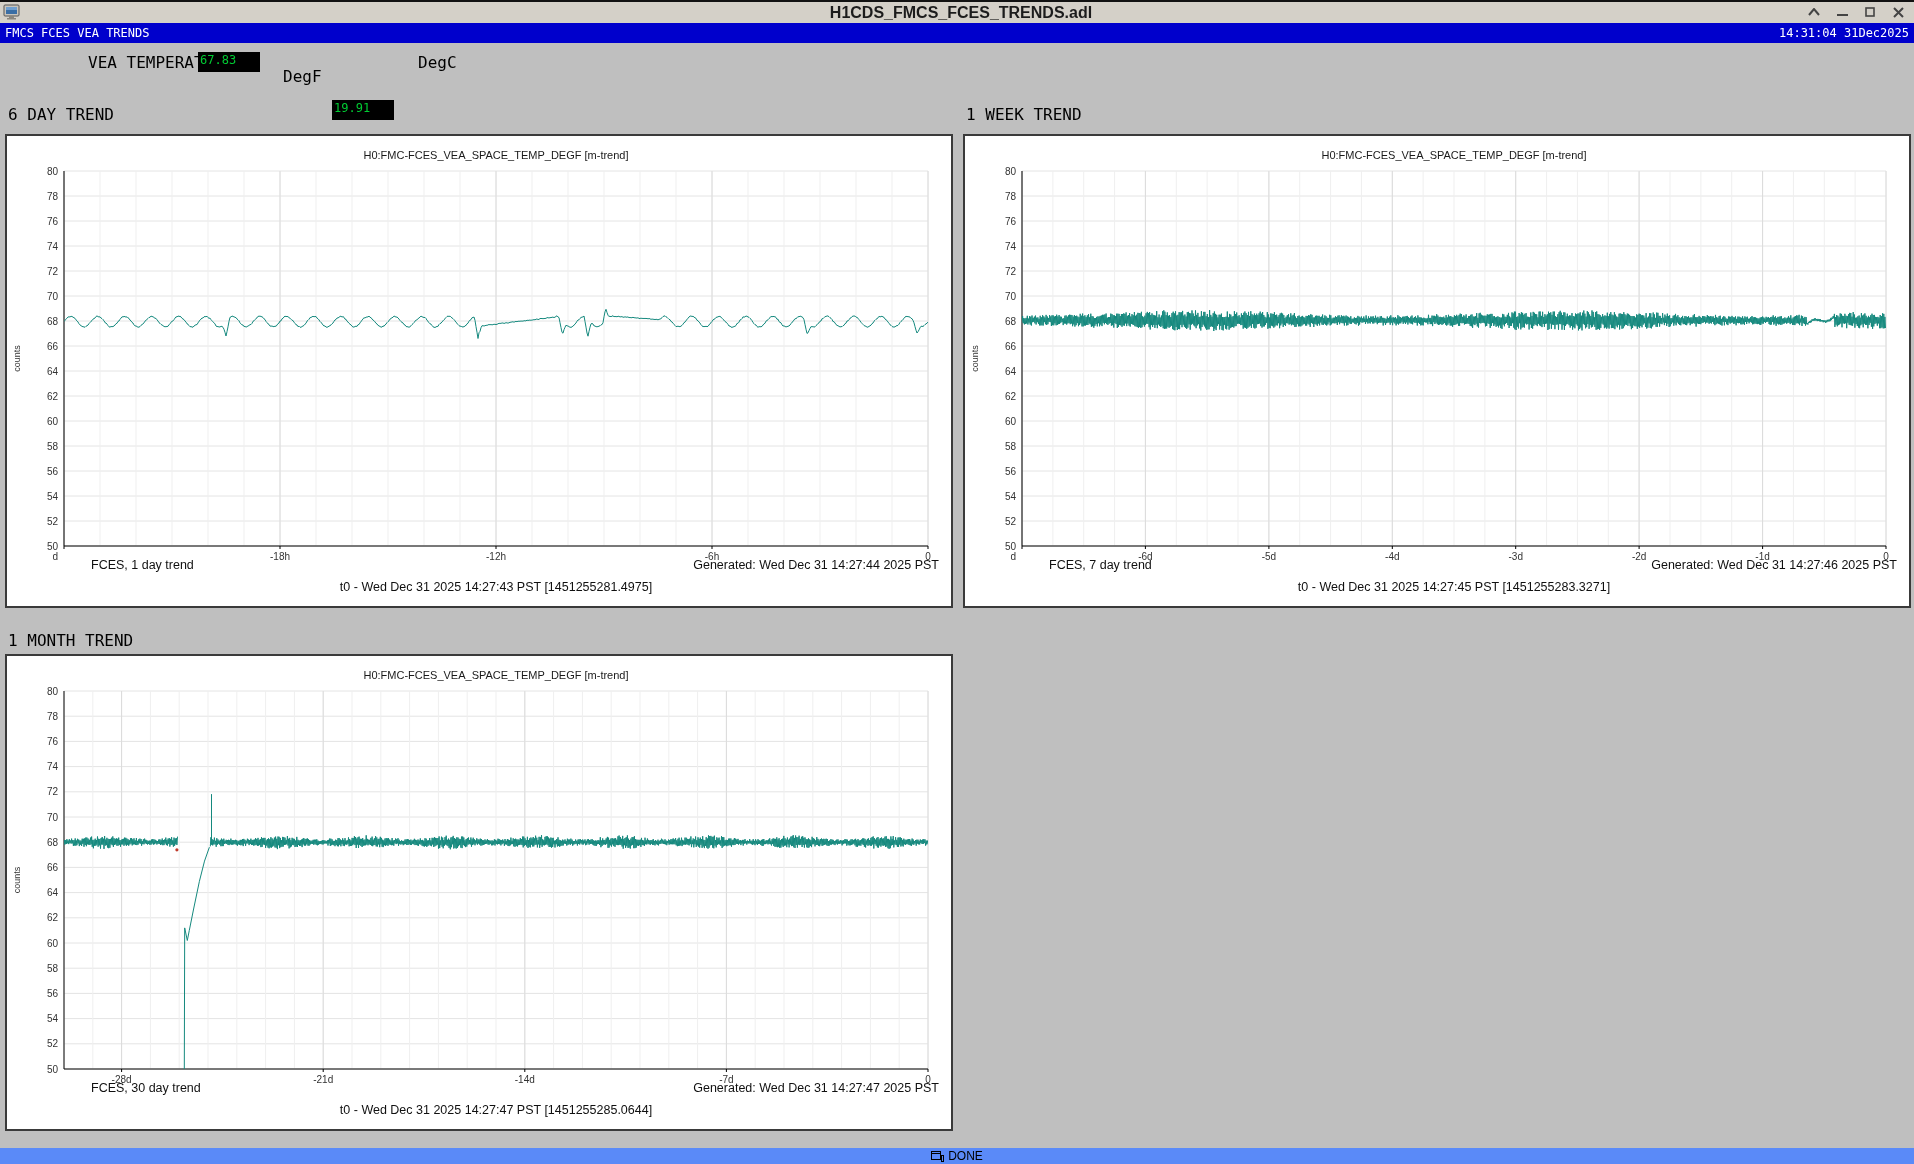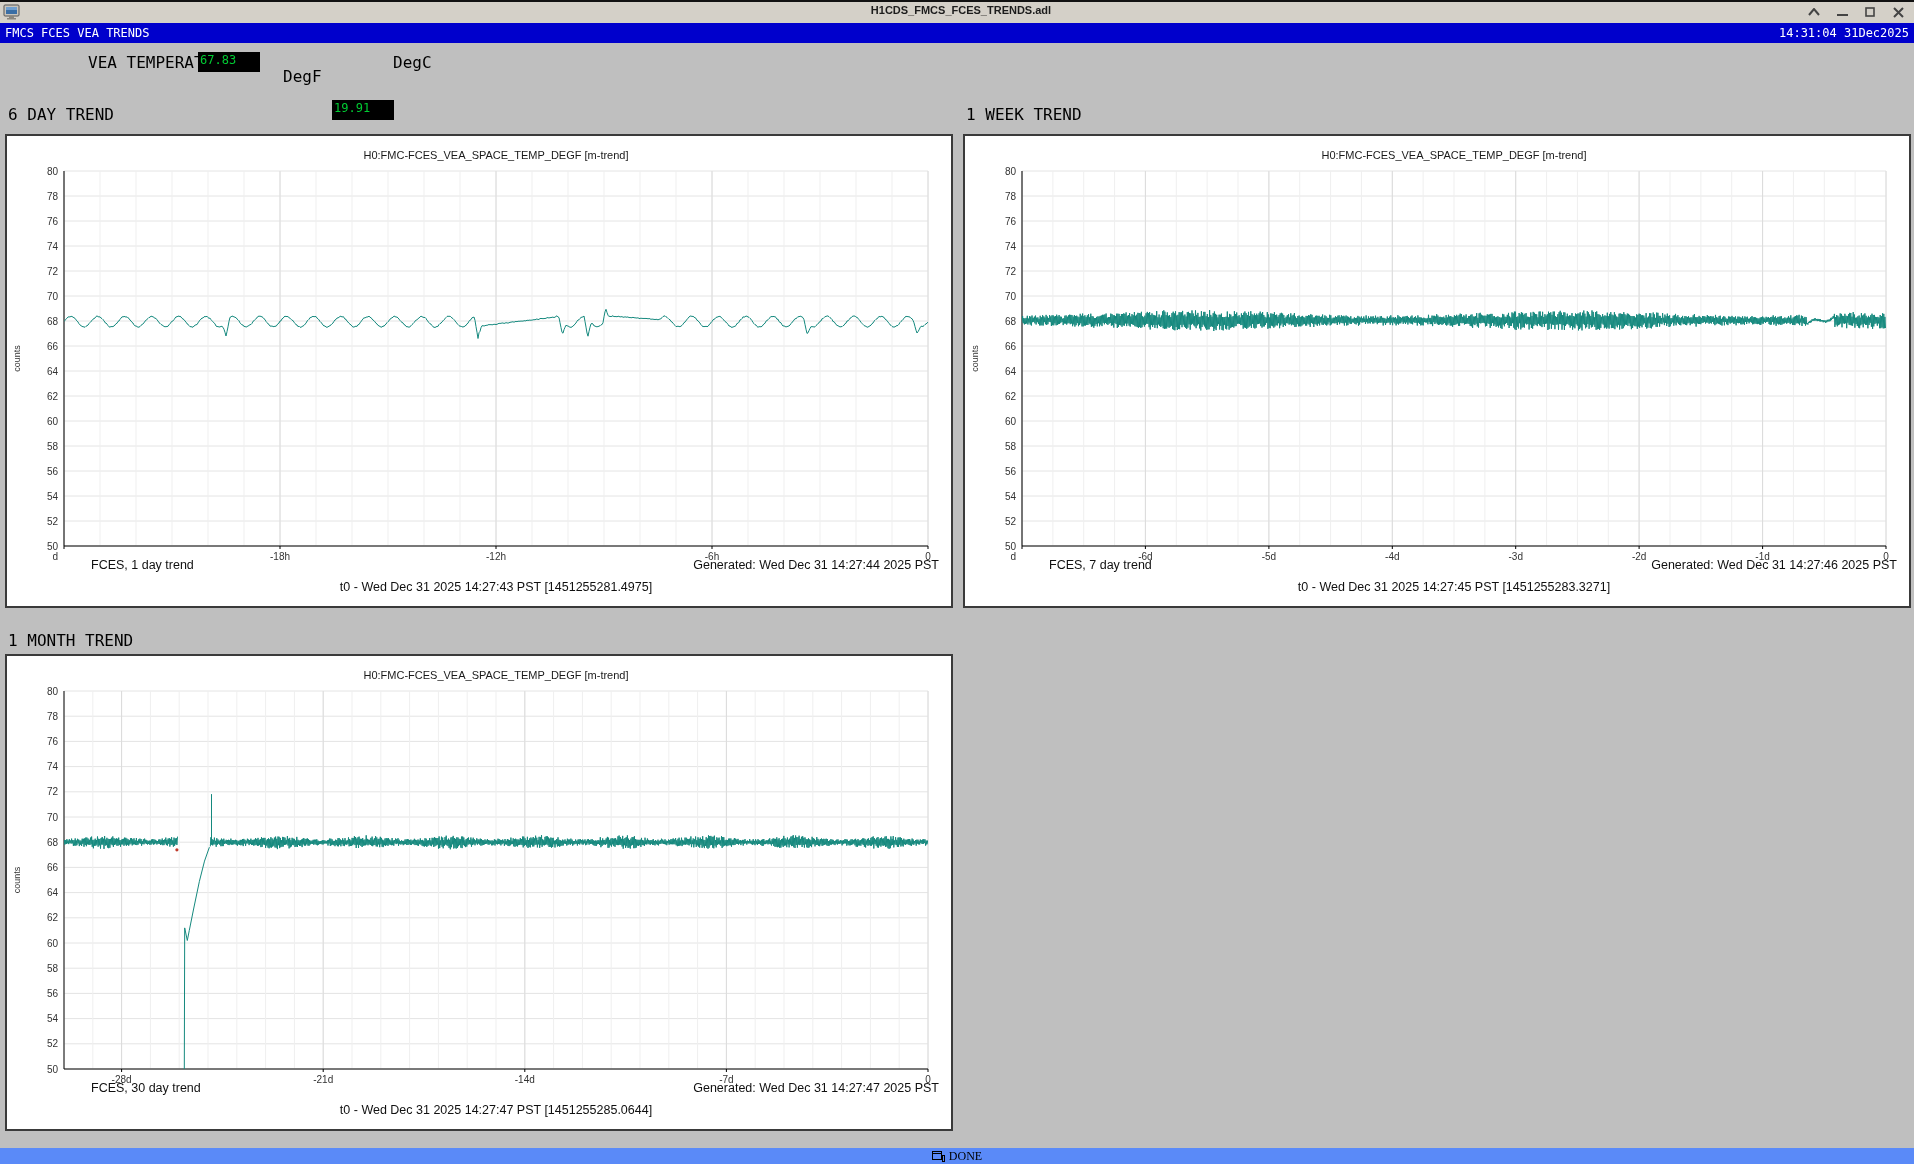--- a/index.html
+++ b/index.html
@@ -2,21 +2,21 @@
 <html><head>
 <meta charset="utf-8">
 <style>
   html,body{margin:0;padding:0;background:#bfbfbf;}
   .window{position:relative;width:1914px;height:1164px;background:#bfbfbf;overflow:hidden;
           font-family:"Liberation Sans",sans-serif;border-top:2px solid #111;box-sizing:border-box;}
   
   .titlebar{position:absolute;left:0;top:0;width:100%;height:21px;background:#d4d0c8;
             border-bottom:1px solid #979289;}
   .titlebar-title{position:absolute;left:8px;right:0;top:2px;text-align:center;font-weight:bold;
-                  font-size:11px;color:#1c1c1c;}
+                  font-size:16px;color:#1c1c1c;}
   .app-icon{position:absolute;left:3px;top:2px;width:17px;height:16px;}
   .win-controls{position:absolute;right:8px;top:2px;display:flex;gap:12px;}
   .win-btn{width:16px;height:16px;display:flex;align-items:center;justify-content:center;cursor:pointer;}
   
   .medm-header{position:absolute;left:0;top:21px;width:100%;height:20px;background:#0000cc;
                color:#fff;font-family:"DejaVu Sans Mono","Liberation Mono",monospace;font-size:12px;
                display:flex;align-items:center;justify-content:space-between;
                padding:0 5px;box-sizing:border-box;}
   .medm-label{position:absolute;font-family:"DejaVu Sans Mono","Liberation Mono",monospace;
               font-size:16px;color:#000;white-space:pre;}
@@ -30,21 +30,21 @@
   #panel-month{left:5px;top:652px;width:948px;height:477px;}
   .panel svg{display:block;}
   
   .c-title{font-family:"Liberation Sans",sans-serif;font-size:11px;fill:#1a1a1a;}
   .c-tick{font-family:"Liberation Sans",sans-serif;font-size:10px;fill:#333;}
   .c-ylab{font-family:"Liberation Sans",sans-serif;font-size:9px;fill:#333;}
   .c-foot{font-family:"Liberation Sans",sans-serif;font-size:12.5px;fill:#101010;}
   
   .statusbar{position:absolute;left:0;bottom:0;width:100%;height:16px;background:#5a8af8;
              display:flex;align-items:center;justify-content:center;gap:4px;
-             font-family:Liberation Serif, serif;font-size:12px;color:#000;}
+             font-family:Liberation Sans, sans-serif;font-size:12px;color:#000;}
 </style>
 </head>
 <body>
 
 <div class="window">
 
   <div class="titlebar">
     <svg class="app-icon" viewBox="0 0 17 16">
       <rect x="1" y="1" width="15" height="11" rx="1" fill="#c8c4bc" stroke="#555"></rect>
       <rect x="3" y="3" width="11" height="7" fill="#3a6ea5"></rect>
@@ -79,21 +79,21 @@
 
   <div class="medm-header" style="background: rgb(0, 0, 204);">
     <span>FMCS FCES VEA TRENDS</span>
     <span>14:31:04 31Dec2025</span>
   </div>
 
   <div class="medm-label" style="left:88px;top:51px;">VEA TEMPERATURE</div>
   <div class="value-box" style="left: 198px; top: 50px; color: rgb(0, 204, 51);">67.83</div>
   <div class="medm-label" style="left:283px;top:65px;">DegF</div>
   <div class="value-box" style="left: 332px; top: 50px; color: rgb(0, 204, 51); margin-top: 48px;">19.91</div>
-  <div class="medm-label" style="left:393px;top:51px;">DegC</div>
+  <div class="medm-label" style="left:418px;top:51px;">DegC</div>
 
   <div class="medm-label" style="left:8px;top:103px;">6 DAY TREND</div>
   <div class="medm-label" style="left:966px;top:103px;">1 WEEK TREND</div>
   <div class="medm-label" style="left:8px;top:629px;">1 MONTH TREND</div>
 
   <div class="panel" id="panel-day">
     <svg width="944" height="470" viewBox="0 0 944 470">
         <line x1="57" x2="921" y1="410.0" y2="410.0" stroke="#e4e4e4" stroke-width="1"></line>
         <text x="51" y="413.5" text-anchor="end" class="c-tick">50</text>
         <line x1="57" x2="921" y1="385.0" y2="385.0" stroke="#e4e4e4" stroke-width="1"></line>

